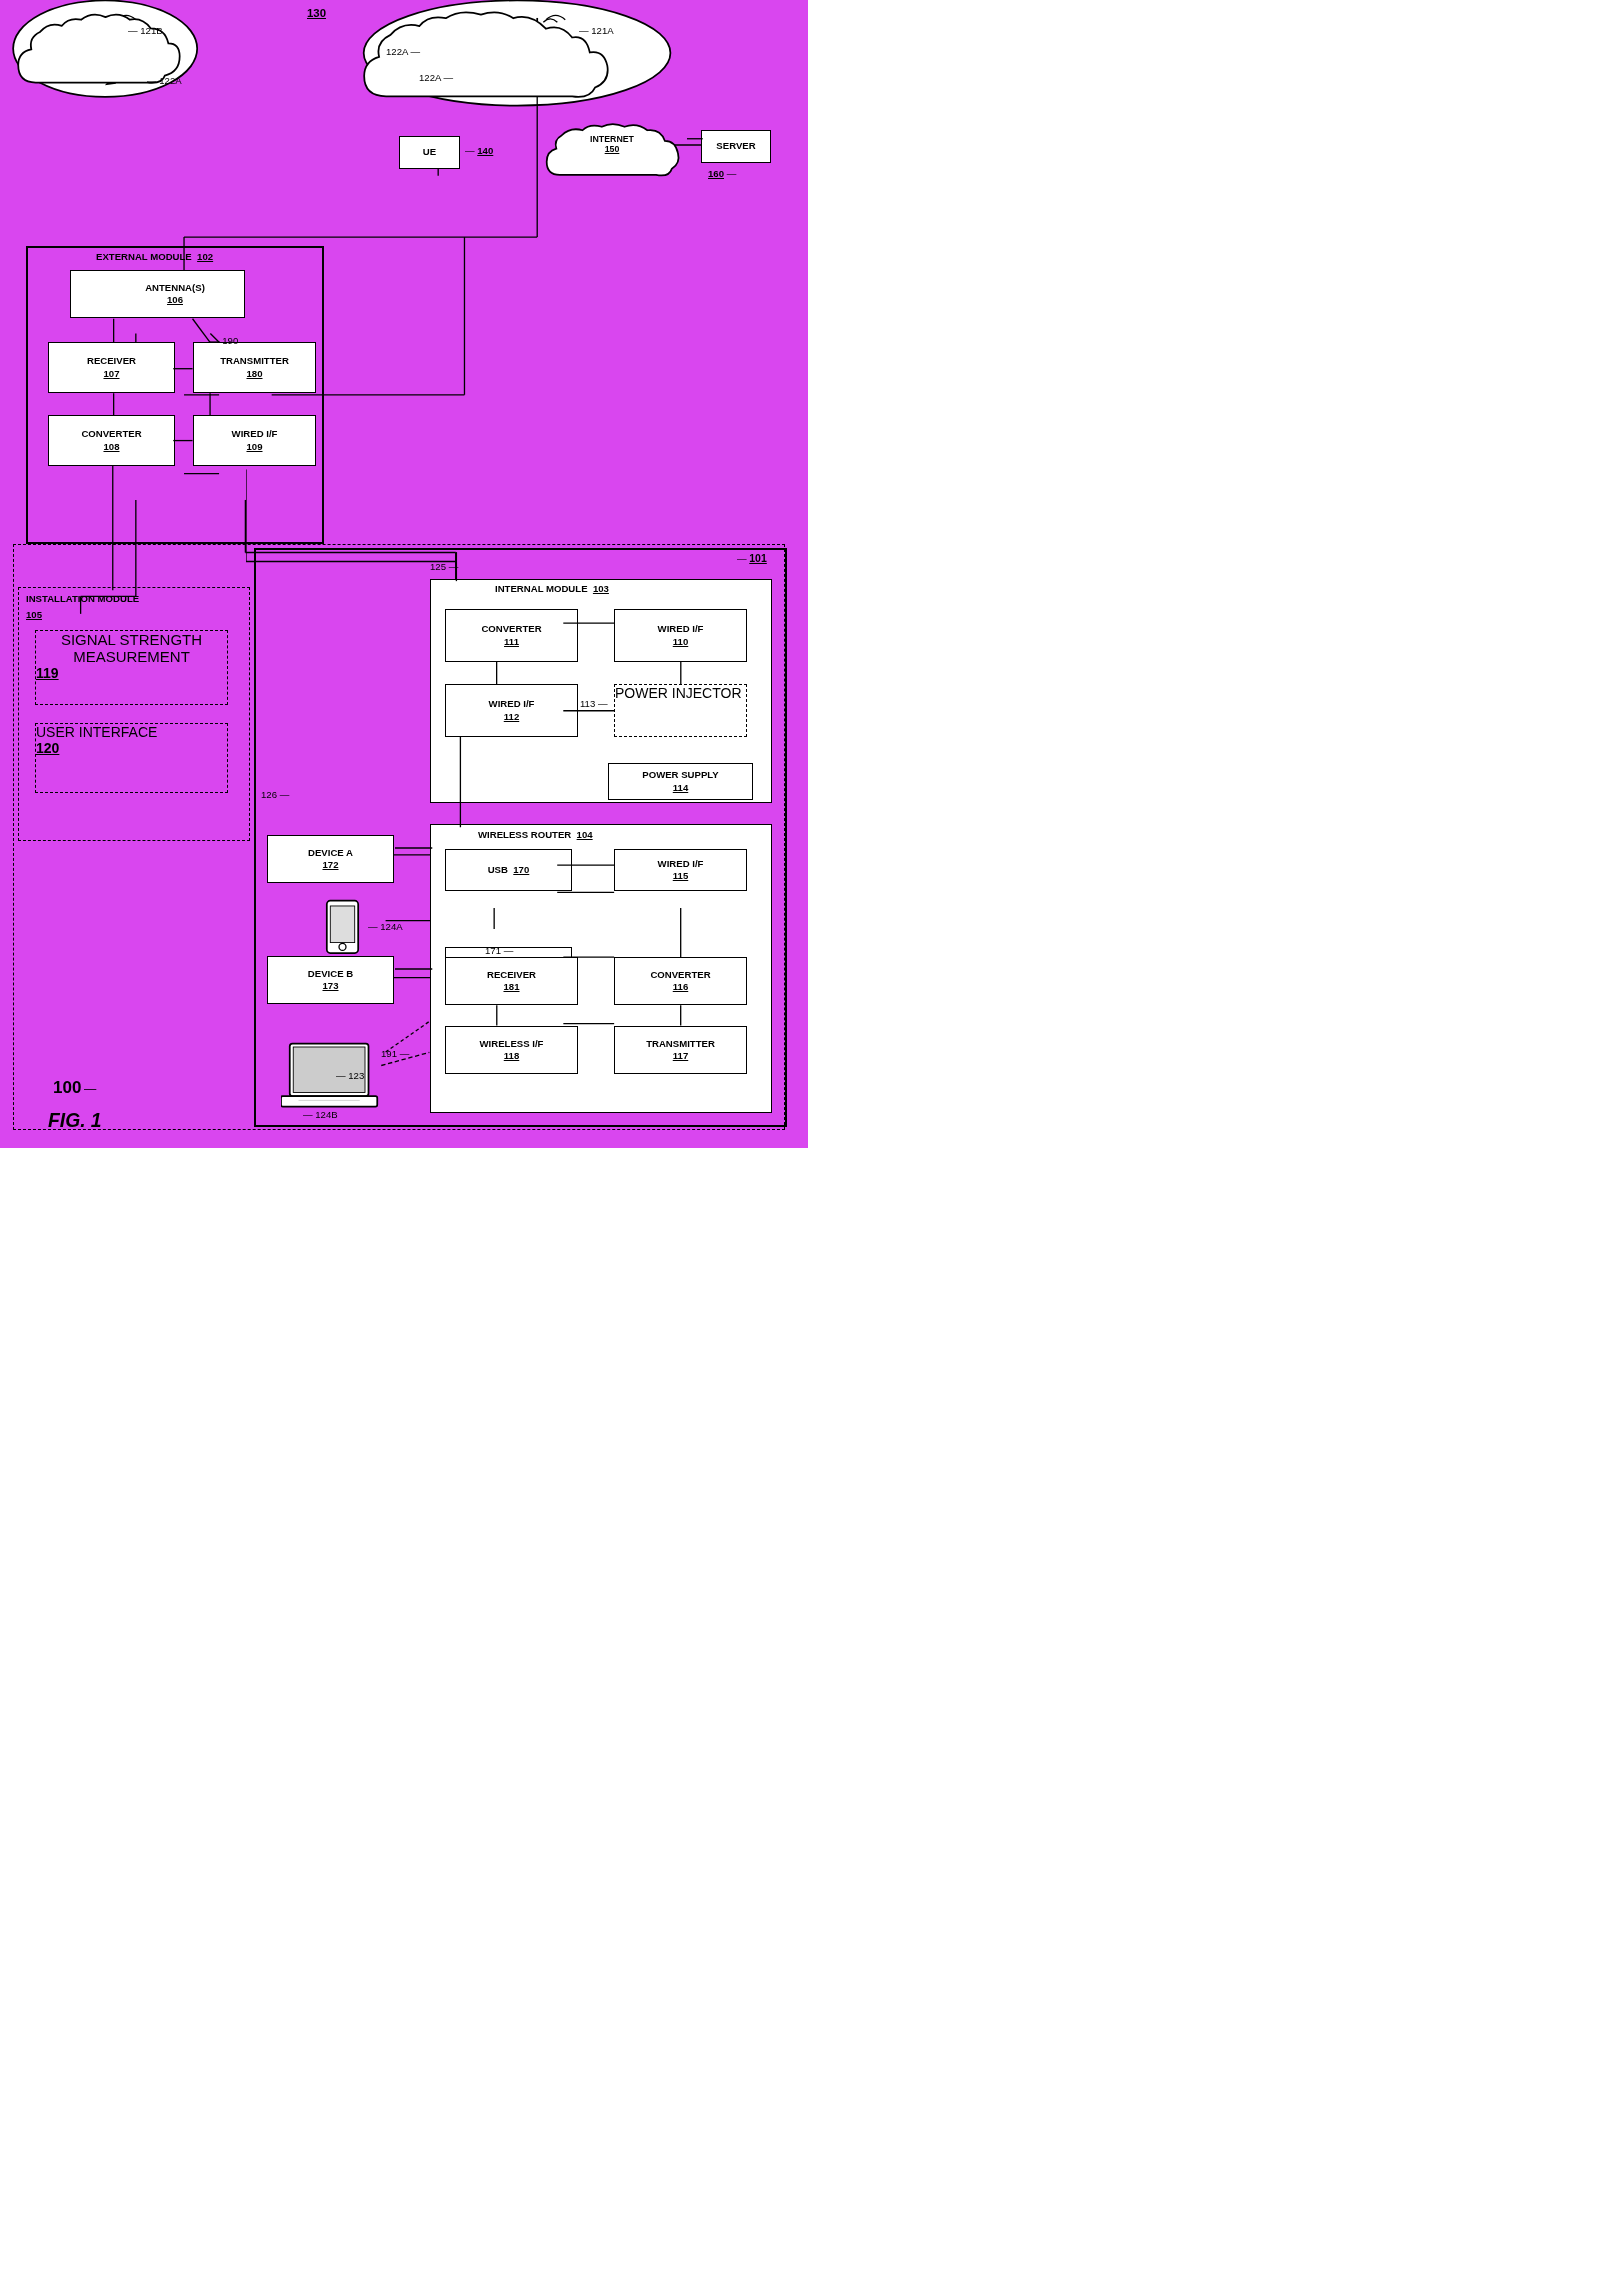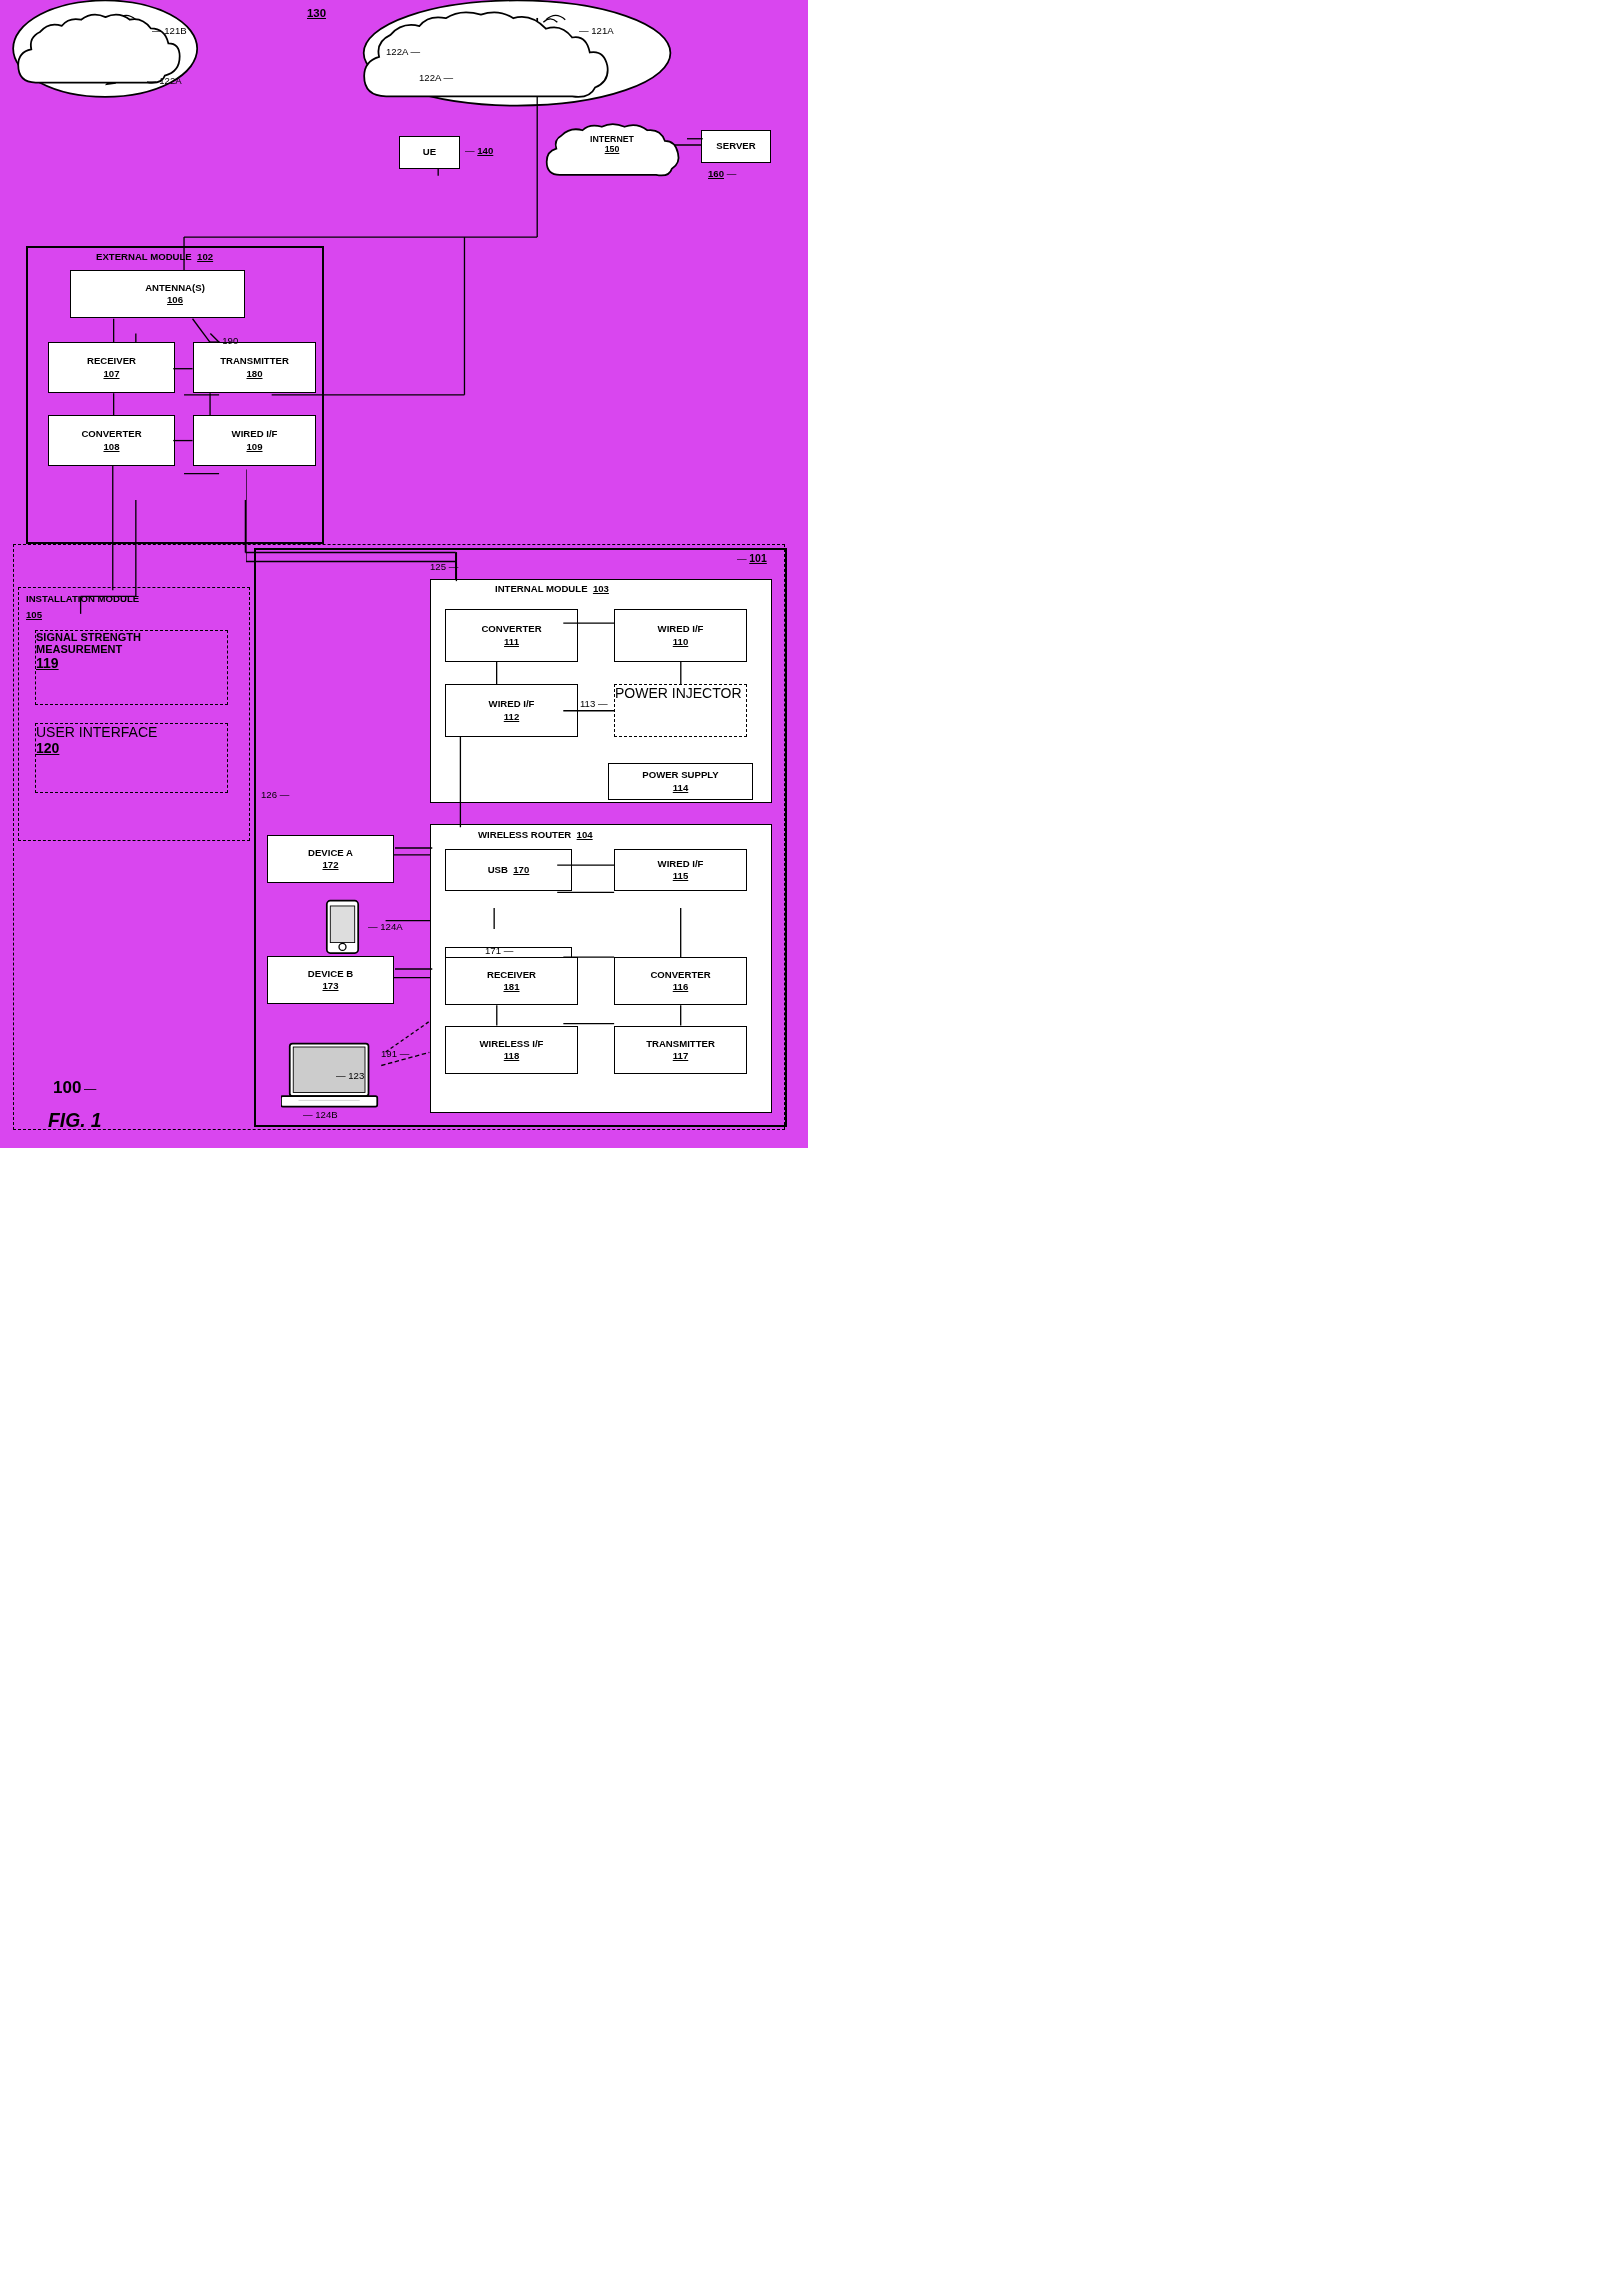--- a/index.html
+++ b/index.html
@@ -210,21 +210,21 @@
   <div style="position:absolute; top:4.4px; left:351px; width:316px; height:110px;">
     <svg width="316" height="110" viewBox="0 0 360 125">
       <path d="M40,105 Q15,105 15,82 Q15,65 32,60 Q28,43 45,35 Q58,20 78,25 Q88,12 108,16 Q125,5 148,12 Q168,5 185,16 Q205,10 222,28 Q240,22 252,38 Q268,35 272,55 Q288,52 292,70 Q295,88 278,95 Q272,108 252,105 Z" fill="white" stroke="#000" stroke-width="2"></path>
     </svg>
   </div>
 
   <div class="ref-label" style="top:7px; left:307px;">
     <span style="font-size:11.4px; font-weight:bold; text-decoration:underline;">130</span>
   </div>
 
-  <div class="ref-label" style="top:24.6px; left:152px;">— <span>121B</span></div>
+  <div class="ref-label" style="top:24.6px; left:128px;">— <span>121B</span></div>
 
   <div class="ref-label" style="top:24.6px; left:579px;">— <span>121A</span></div>
 
   <div class="ref-label" style="top:75px; left:147px;">— <span>122A</span></div>
   <div class="ref-label" style="top:46px; left:386px;">122A —</div>
   <div class="ref-label" style="top:72px; left:419px;">122A —</div>
 
   <div class="box" style="top:136px; left:399px; width:61px; height:33px;">
     <span>UE</span>
   </div>
@@ -298,21 +298,21 @@
   <div class="box-dashed" style="position:absolute; top:587px; left:17.5px; width:232px; height:254px;">
   </div>
   <div class="module-label" style="top:593px; left:26px;">
     INSTALLATION MODULE
   </div>
   <div class="module-label" style="top:609px; left:26px;">
     <span class="label-ref">105</span>
   </div>
 
   <div class="box-dashed" style="position:absolute; top:630px; left:35px; width:193px; height:75px;">
-    <div style="font-size:11px; font-weight:bold; text-align:left;">SIGNAL STRENGTH MEASUREMENT</div>
+    <div style="font-size:15px; font-weight:normal; text-align:center;">SIGNAL STRENGTH MEASUREMENT</div>
     <div><span class="label-ref">119</span></div>
   </div>
 
   <div class="box-dashed" style="position:absolute; top:723px; left:35px; width:193px; height:70px;">
     <div>USER INTERFACE</div>
     <div><span class="label-ref">120</span></div>
   </div>
 
   <div class="box-thick" style="position:absolute; top:548px; left:254px; width:533px; height:579px;">
   </div>

